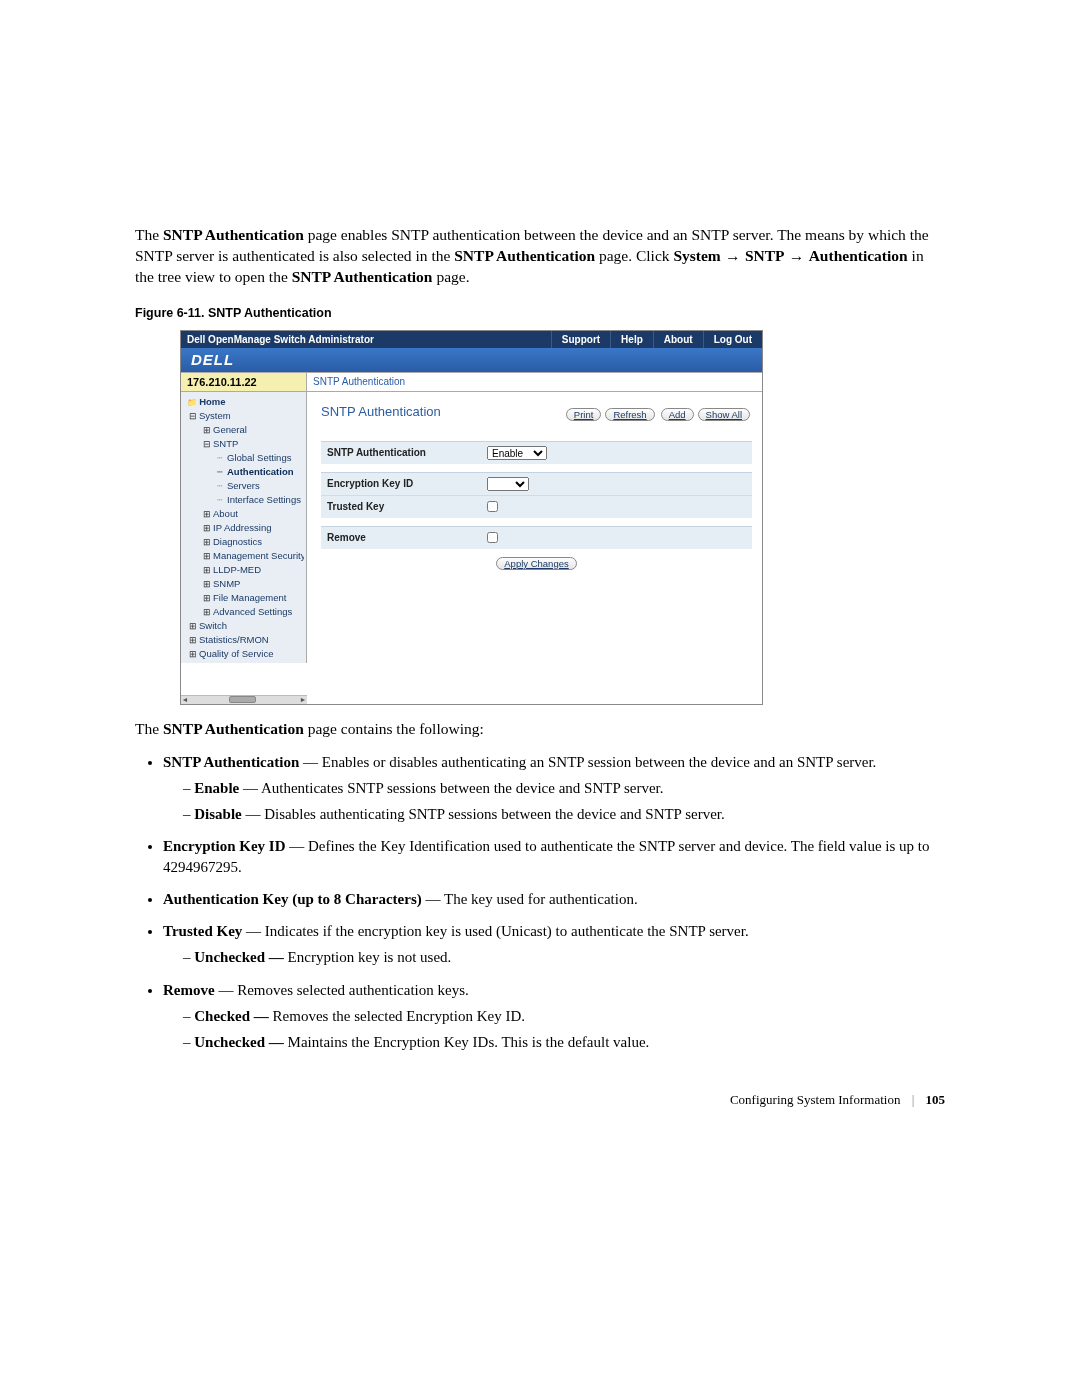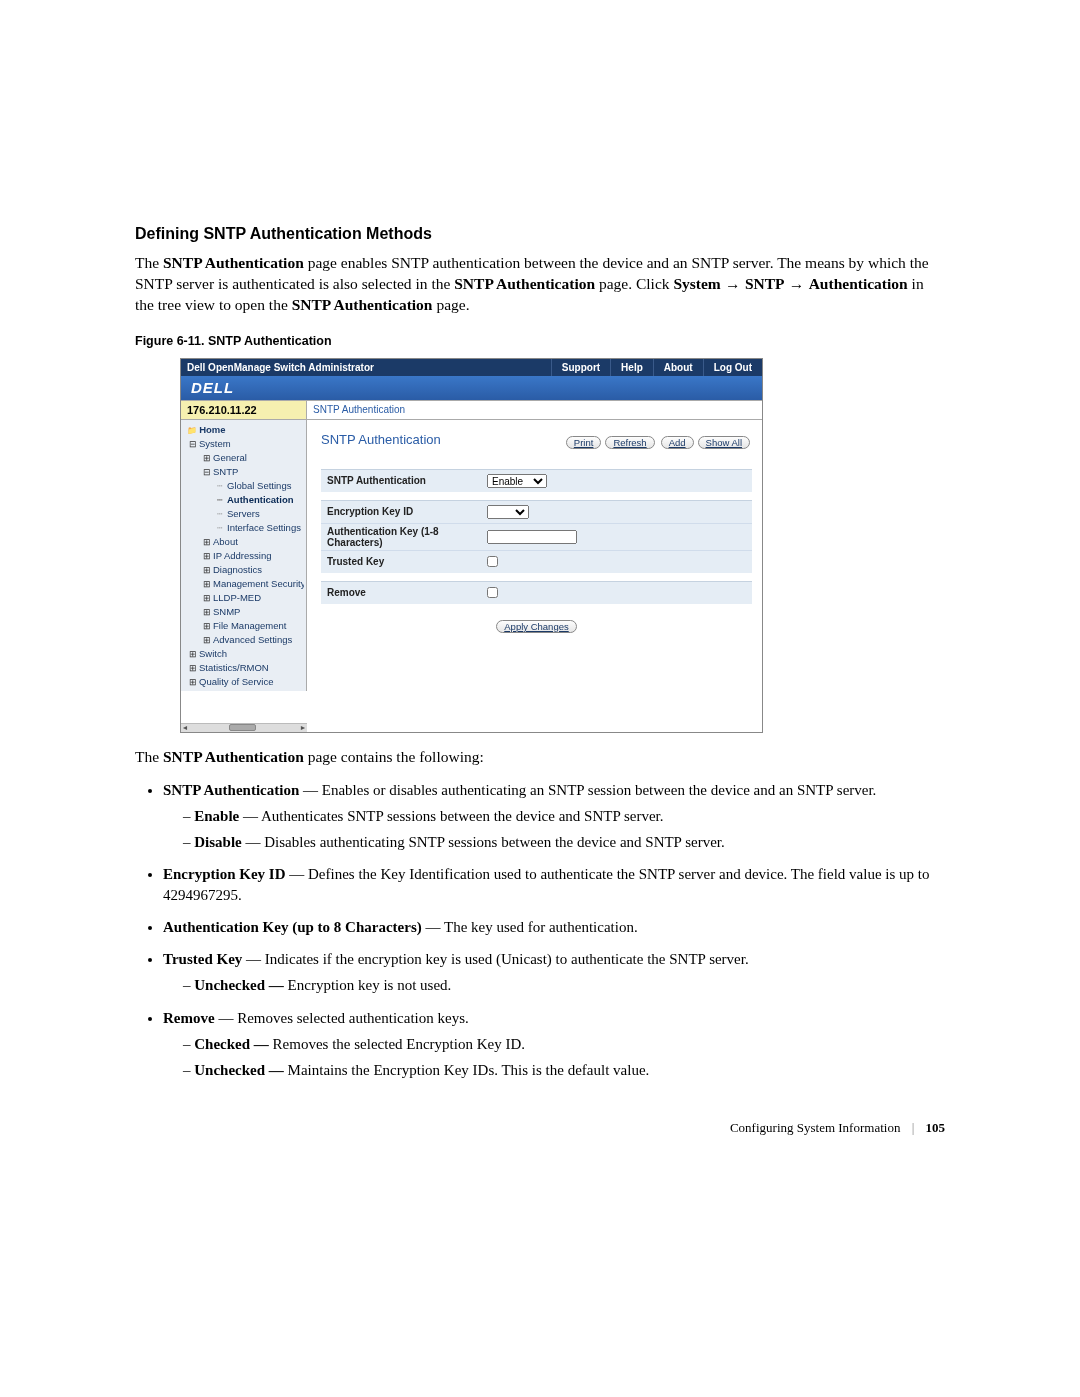--- a/index.html
+++ b/index.html
@@ -210,39 +210,38 @@
     font-size: 10px;
     height: 14px;
     box-sizing: border-box;
   }
   .panel select { width: 60px; }
   .panel .sel-sm { width: 42px; }
   .panel input[type=text] { width: 90px; }
   .panel input[type=checkbox]{ width:11px; height:11px; margin:0;}
   .apply {
     text-align: center;
-    margin-top: 16px;
+    margin-top: 8px;
   }
   .apply span {
     display: inline-block;
     border: 1px solid #888;
     border-radius: 9px;
     padding: 0px 7px;
     font-size: 9.5px;
     background: linear-gradient(#fdfdfd,#e6e6e6);
     text-decoration: underline;
     color: #1b3a67;
   }
 </style>
 </head>
 <body>
 
 <div class="page">
 
-  <h2 class="section-heading">Defining SNTP Authentication Methods</h2>
 
   <p class="body-text">
     <span>The </span><span class="bold">SNTP Authentication</span><span> page enables SNTP authentication between the device and an SNTP server. The means by which the SNTP server is authenticated is also selected in the </span><span class="bold">SNTP Authentication</span><span> page. Click </span><span class="bold">System</span><span class="arrow"> → </span><span class="bold">SNTP</span><span class="arrow"> → </span><span class="bold">Authentication</span><span> in the tree view to open the </span><span class="bold">SNTP Authentication</span><span> page.</span>
   </p>
 
   <div class="fig-caption">Figure 6-11.    SNTP Authentication</div>
 
   <div class="mock-wrap">
     <div class="mock-top">
       <div class="title">Dell OpenManage Switch Administrator</div>
@@ -309,24 +308,20 @@
             </select>
           </div>
         </div>
 
         <div class="panel">
           <div class="row">
             <div class="lbl">Encryption Key ID</div>
             <select class="sel-sm"><option></option></select>
           </div>
           <div class="row">
-            <div class="lbl">Authentication Key (1-8 Characters)</div>
-            <input type="text" style="">
-          </div>
-          <div class="row">
             <div class="lbl">Trusted Key</div>
             <input type="checkbox" style="">
           </div>
         </div>
 
         <div class="panel">
           <div class="row">
             <div class="lbl">Remove</div>
             <input type="checkbox" style="">
           </div>

